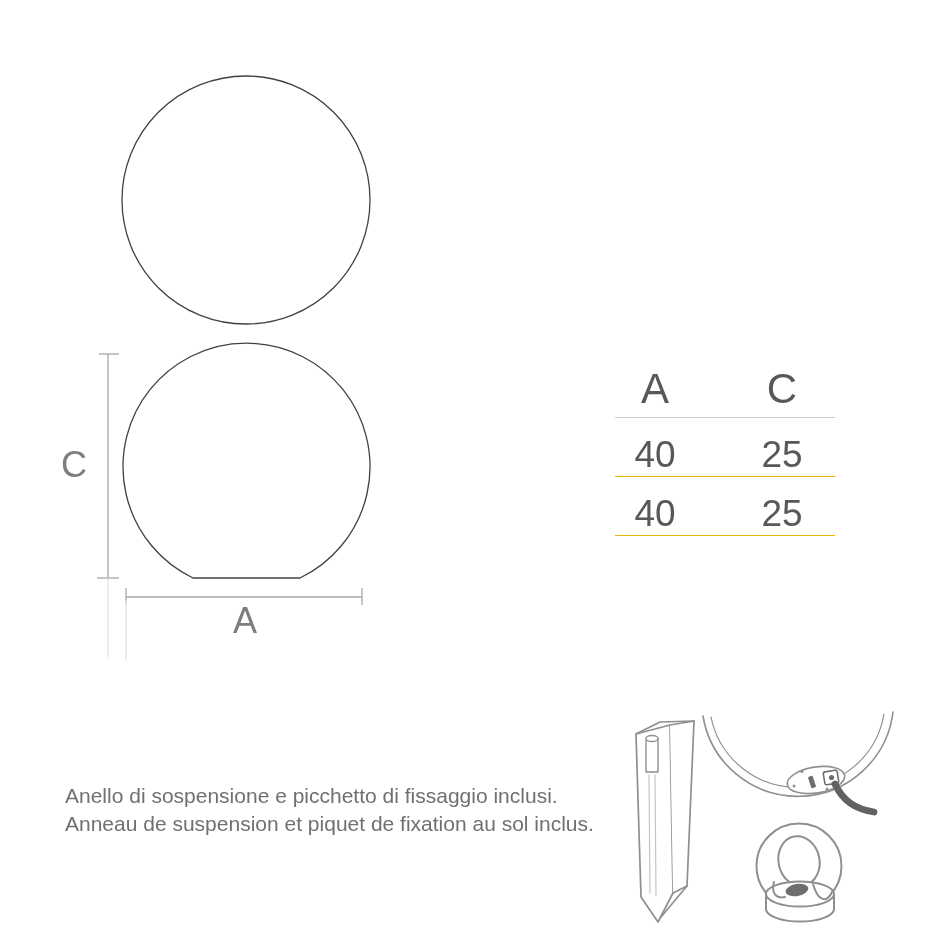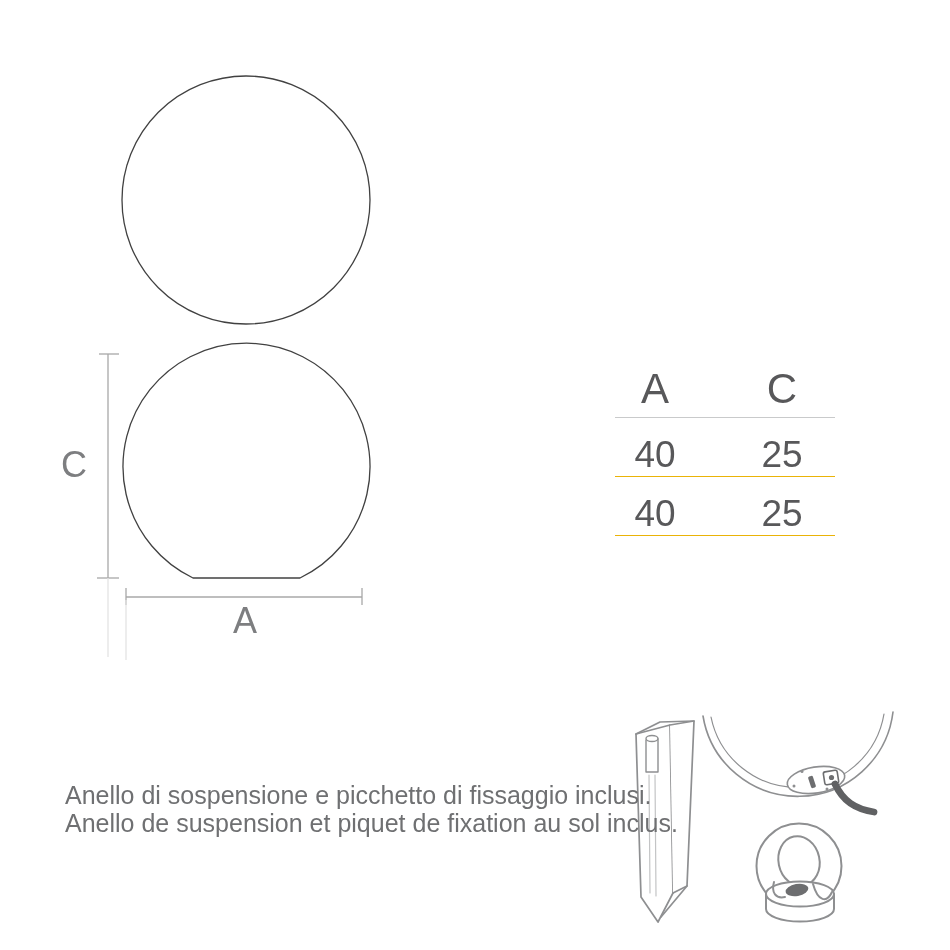--- a/index.html
+++ b/index.html
@@ -35,21 +35,21 @@
     display:flex;justify-content:space-between;align-items:flex-end;
     height:58px;
     border-bottom:1px solid #eab308;
     font-size:37px;
   }
   .cell-a{width:80px;text-align:center;}
   .cell-c{width:80px;margin-right:13px;text-align:center;}
   .notes{
     position:absolute;
     left:65px;top:782px;
-    font-size:25px;
+    font-size:21px;
     line-height:27.7px;
     color:#6f7072;
     white-space:nowrap;
   }
 </style>
 </head>
 <body>
 
 <div class="canvas">
 
@@ -126,16 +126,16 @@
       <span class="cell-c">25</span>
     </div>
     <div class="t-row">
       <span class="cell-a">40</span>
       <span class="cell-c">25</span>
     </div>
   </div>
 
   <div class="notes">
     <div>Anello di sospensione e picchetto di fissaggio inclusi.</div>
-    <div>Anello de suspension et piquet de fixation au sol inclus.</div>
+    <div>Anneau de suspension et piquet de fixation au sol inclus.</div>
   </div>
 
 </div>
 
 </body></html>

